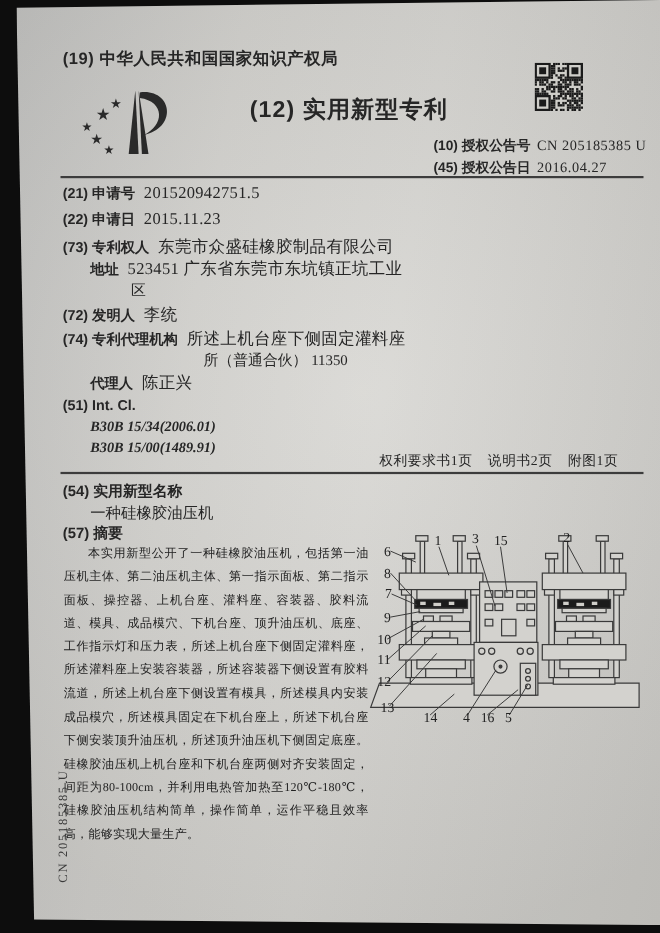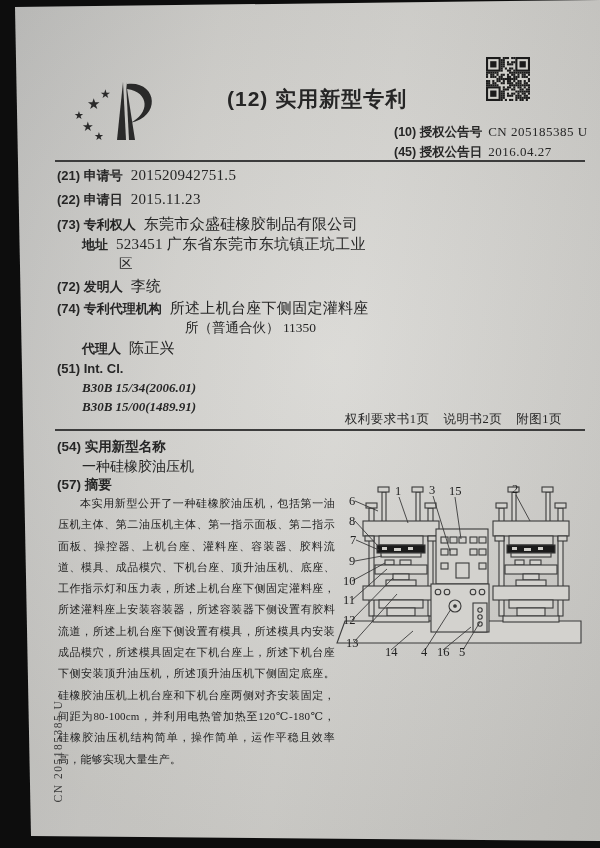--- a/index.html
+++ b/index.html
@@ -41,20 +41,21 @@
     transform:rotate(-90deg);font-size:11.5px;letter-spacing:1.5px;color:#3a3a3a;
   }
   #figure-svg text{font-family:"Liberation Serif",serif;font-size:12.5px;fill:#222;}
   .logo-svg, #qr-svg{position:absolute;}
 </style>
 </head>
 <body>
 
 <div class="paper">
 
+  <div class="abs office-line sans">(19) 中华人民共和国国家知识产权局</div>
 
   <svg class="logo-svg" style="left:60px;top:76px;" width="120" height="74" viewBox="0 0 120 74">
     <g fill="#2a2a2a">
       <text x="40" y="22" font-size="12">★</text>
       <text x="27" y="33" font-size="15">★</text>
       <text x="14" y="43" font-size="11">★</text>
       <text x="22" y="55" font-size="13">★</text>
       <text x="34" y="64" font-size="11">★</text>
       <path d="M57,64 L63,6 L66,64 Z"></path>
       <path d="M69,64 L66,6 L75,64 Z"></path>

